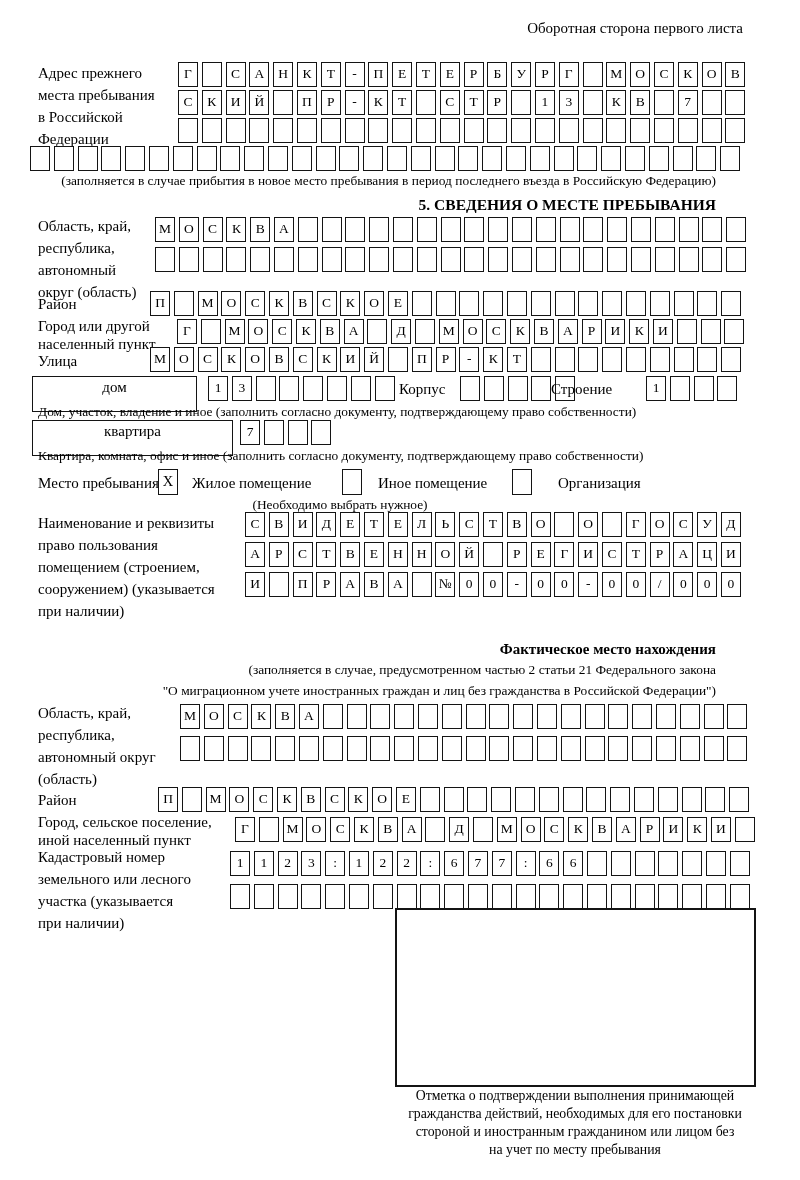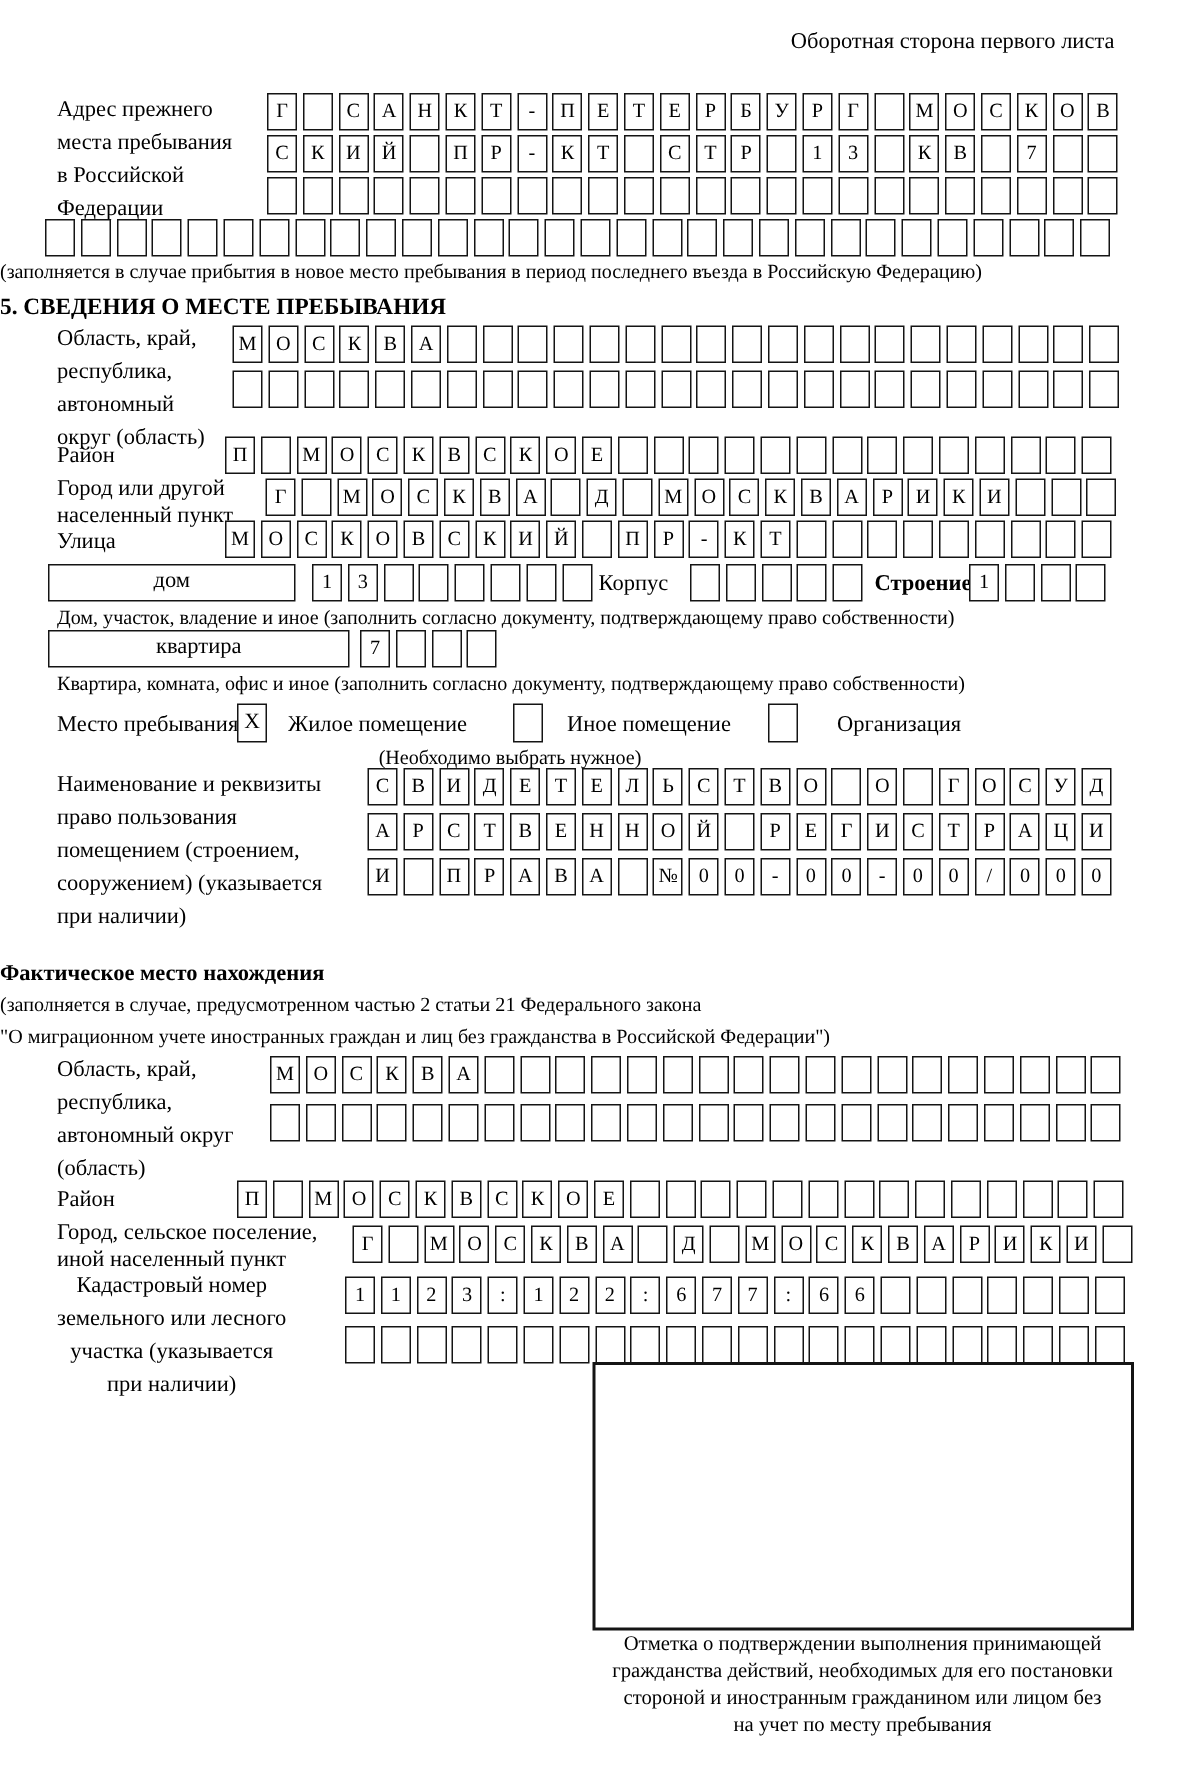--- a/index.html
+++ b/index.html
@@ -4,30 +4,30 @@
 <style>
   html,body { margin:0; padding:0; background:#fff; }
   .page {
     position:relative; width:800px; height:1180px; background:#ffffff;
     font-family:"Liberation Serif", serif; color:#000; overflow:hidden;
   }
   .lbl { position:absolute; font-size:15px; line-height:22px; white-space:nowrap; }
   .lbl-lines div { line-height:22px; }
   .lbl-tight div { line-height:18px; }
   .caption { position:absolute; font-size:13.4px; white-space:nowrap; }
-  .centered { left:0; width:704px; text-align:left; white-space:normal; }
+  .centered { left:12px; width:704px; text-align:right; white-space:normal; }
   .bold { font-weight:bold; }
   .cells { position:absolute; display:flex; gap:3.8px; }
   .cell {
     box-sizing:border-box; flex:0 0 20px; width:20px; height:25px;
     border:1.6px solid #141414; font-size:13.5px; line-height:21px; text-align:center;
     background:#fff;
   }
   .rect-label {
-    position:absolute; box-sizing:border-box; border:1.6px solid #141414; height:25px;
+    position:absolute; box-sizing:border-box; border:1.6px solid #141414; height:36px;
     text-align:center; font-size:15px; line-height:21px; background:#fff;
   }
   .checkbox {
     position:absolute; box-sizing:border-box; width:20px; height:26px;
     border:1.6px solid #141414; text-align:center; font-size:14.5px; line-height:22px; background:#fff;
   }
   .stampbox { position:absolute; border:2px solid #141414; background:#fff; }
   .stamp-caption { position:absolute; font-size:13.8px; text-align:center; line-height:18px; }
 </style>
 </head>
@@ -319,21 +319,21 @@
       <span class="cell"></span>
     </div>
   <div class="lbl" style="top:378px; left:399px;">Корпус</div>
   <div class="cells" style="top:376px; left:460px;">
       <span class="cell"></span>
       <span class="cell"></span>
       <span class="cell"></span>
       <span class="cell"></span>
       <span class="cell"></span>
     </div>
-  <div class="lbl" style="top:378px; left:583px;font-weight:bold;">Строение</div>
+  <div class="lbl" style="top:378px; left:551px;">Строение</div>
   <div class="cells" style="top:376px; left:646px;">
       <span class="cell">1</span>
       <span class="cell"></span>
       <span class="cell"></span>
       <span class="cell"></span>
     </div>
   <div class="caption" style="top:404px; left:38px;">Дом, участок, владение и иное (заполнить согласно документу, подтверждающему право собственности)</div>
 
   <div class="rect-label" style="top:420px; left:32px; width:201px;">квартира</div>
   <div class="cells" style="top:420px; left:240px;">
@@ -544,21 +544,21 @@
       <span class="cell">К</span>
       <span class="cell">В</span>
       <span class="cell">А</span>
       <span class="cell">Р</span>
       <span class="cell">И</span>
       <span class="cell">К</span>
       <span class="cell">И</span>
       <span class="cell"></span>
     </div>
 
-  <div class="lbl lbl-lines" style="top:846px; left:38px;text-align:center;">
+  <div class="lbl lbl-lines" style="top:846px; left:38px;">
     <div>Кадастровый номер</div>
     <div>земельного или лесного</div>
     <div>участка (указывается</div>
     <div>при наличии)</div>
   </div>
   <div class="cells" style="top:851px; left:230px;">
       <span class="cell">1</span>
       <span class="cell">1</span>
       <span class="cell">2</span>
       <span class="cell">3</span>

